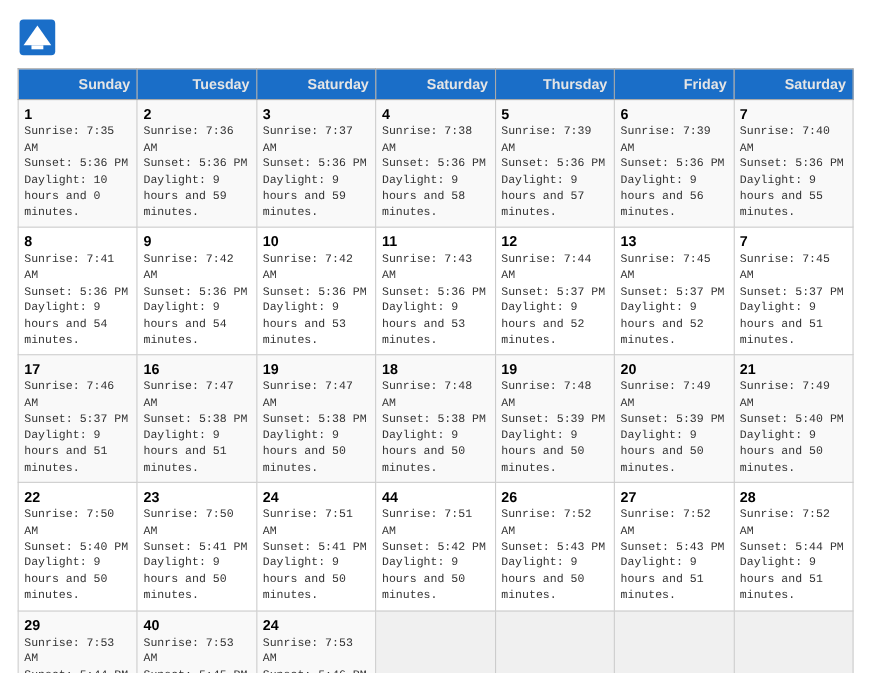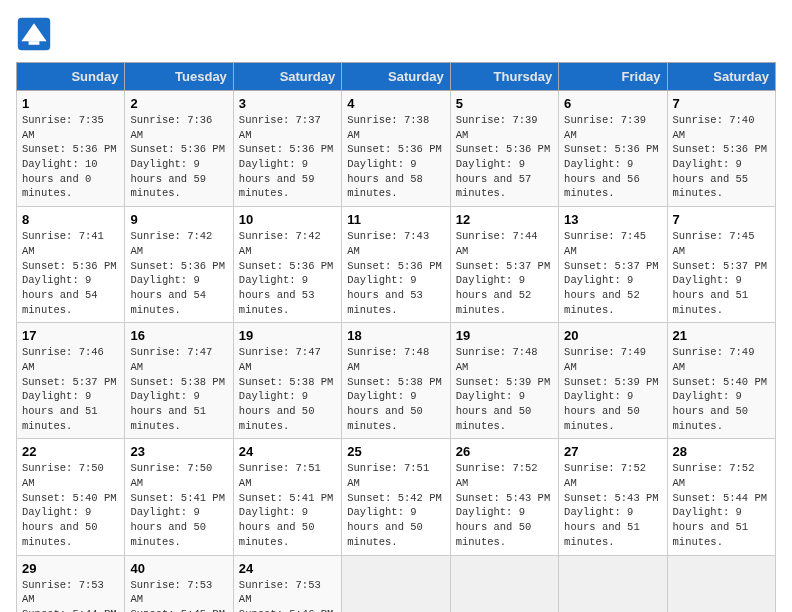--- a/index.html
+++ b/index.html
@@ -311,21 +311,21 @@
       </td>
         <td>
         <span class="day-number">24</span>
         <div class="day-detail">
           Sunrise: 7:51 AM<br>
           Sunset: 5:41 PM<br>
           Daylight: 9 hours and 50 minutes.
         </div>
       </td>
         <td>
-        <span class="day-number">25</span>
+        <span class="day-number">44</span>
         <div class="day-detail">
           Sunrise: 7:51 AM<br>
           Sunset: 5:42 PM<br>
           Daylight: 9 hours and 50 minutes.
         </div>
       </td>
         <td>
         <span class="day-number">26</span>
         <div class="day-detail">
           Sunrise: 7:52 AM<br>

